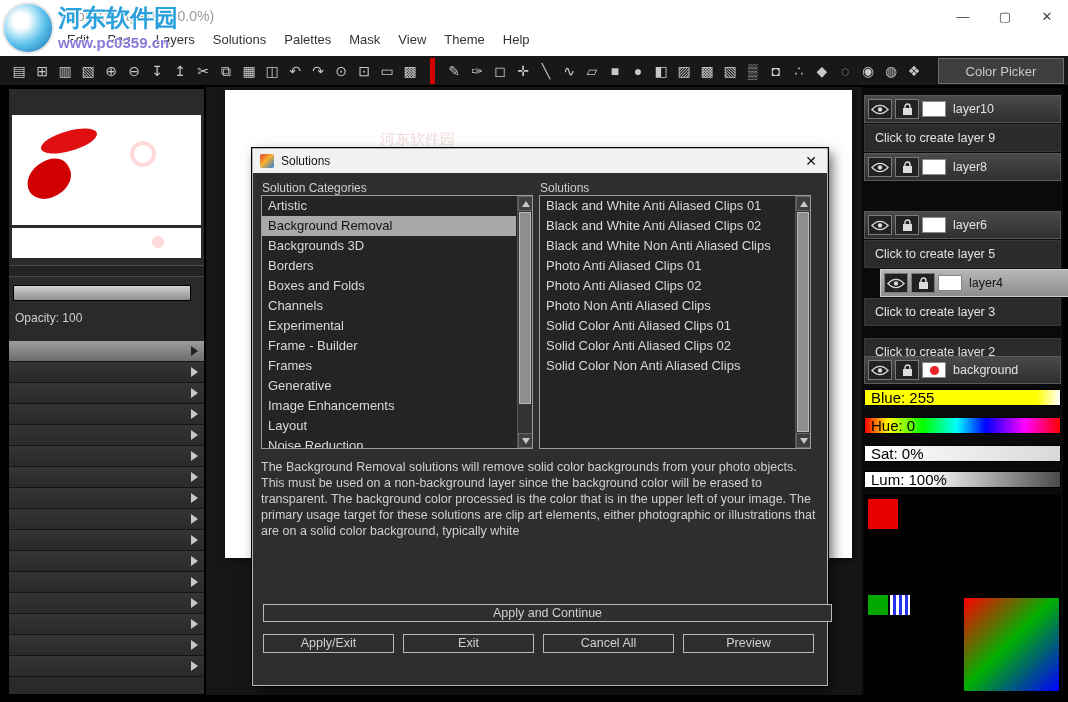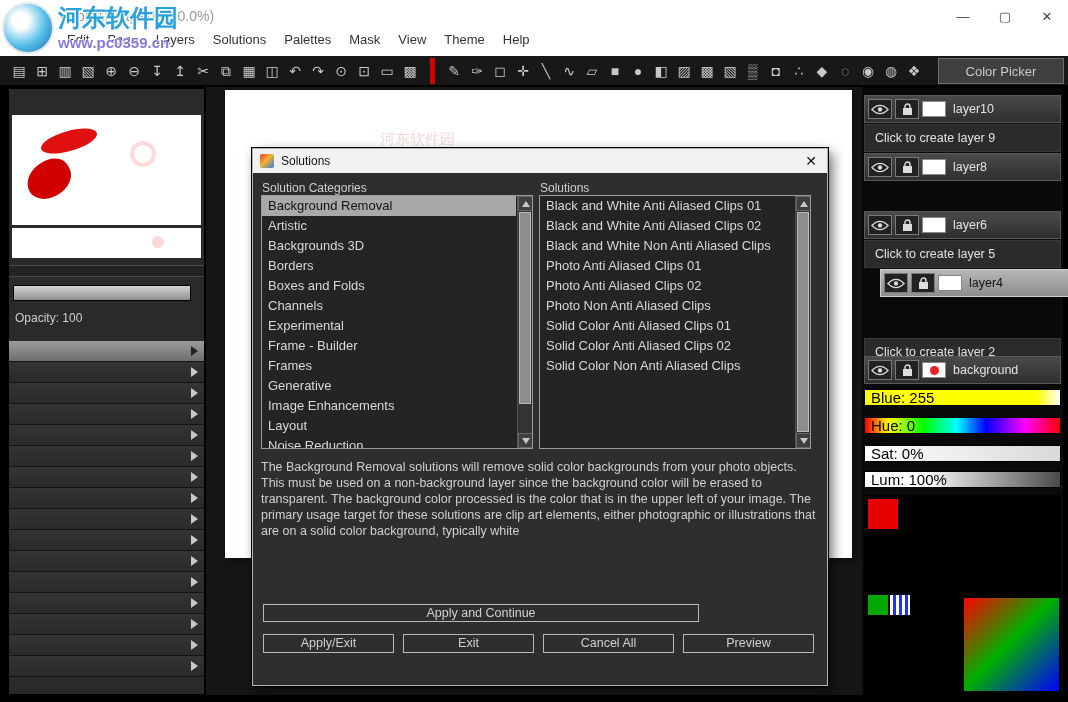--- a/index.html
+++ b/index.html
@@ -90,21 +90,21 @@
   .tri-up { width:0; height:0; border-left:4px solid transparent; border-right:4px solid transparent;
              border-bottom:6px solid #c9c9c9; }
   .tri-down { width:0; height:0; border-left:4px solid transparent; border-right:4px solid transparent;
              border-top:6px solid #c9c9c9; }
   .sb-thumb { position:absolute; left:1px; width:12px; background:#8e8e8e; border:1px solid #bbb; }
   .thumb-cats { top:16px; height:192px; } .thumb-sols { top:16px; height:220px; }
   .description { position:absolute; left:8px; top:310px; width:562px; font-size:12.5px;
              color:#d0d0d0; line-height:16px; }
   .btn { position:absolute; background:#2e2e2e; border:1px solid #b8b8b8; color:#d0d0d0;
              font-size:12.5px; font-family:"Liberation Sans",sans-serif; text-align:center; }
-  .btn-apply-continue { left:10px; top:455px; width:436px; height:18px; line-height:16px; }
+  .btn-apply-continue { left:10px; top:455px; width:569px; height:18px; line-height:16px; }
   .btn-row { top:485px; height:19px; line-height:17px; width:131px; }
   .btn-apply-exit { left:10px; } .btn-exit { left:150px; } .btn-cancel-all { left:290px; } .btn-preview { left:430px; }
 
   
   .layer-panel { position:absolute; left:862px; top:88px; width:201px; height:607px; background:#0a0a0a; }
   .layer-row { position:absolute; left:2px; width:197px; height:28px; display:flex; align-items:center;
              gap:3px; padding:0 3px; background:linear-gradient(#4a4a4a,#2f2f2f); border:1px solid #5a5a5a; }
   .layer-row.create { background:#2b2b2b; border:1px solid #383838; padding-left:10px; }
   .layer-row.selected { background:linear-gradient(#b7b7b7,#8d8d8d); border:1px solid #cfcfcf;margin-left:16px; }
   .icon-btn { width:24px; height:20px; background:#222; border:1px solid #7a7a7a;
@@ -290,22 +290,22 @@
       <span class="dialog-icon"></span>
       <span class="dialog-title">Solutions</span>
       <span class="dialog-close">✕</span>
     </div>
 
     <span class="col-label cats">Solution Categories</span>
     <span class="col-label sols">Solutions</span>
 
     <div class="listbox cats">
       <div class="list-items">
+        <div class="list-item">Artistic</div>
         <div class="list-item selected">Background Removal</div>
-        <div class="list-item">Artistic</div>
         <div class="list-item">Backgrounds 3D</div>
         <div class="list-item">Borders</div>
         <div class="list-item">Boxes and Folds</div>
         <div class="list-item">Channels</div>
         <div class="list-item">Experimental</div>
         <div class="list-item">Frame - Builder</div>
         <div class="list-item">Frames</div>
         <div class="list-item">Generative</div>
         <div class="list-item">Image Enhancements</div>
         <div class="list-item">Layout</div>
@@ -419,20 +419,23 @@
         </span>
       <span class="icon-btn">
           <svg class="lock-svg" width="11" height="13" viewBox="0 0 11 13">
             <rect x="1" y="5" width="9" height="7" fill="#ddd"></rect>
             <path d="M3 5 V3.5 A2.5 2.5 0 0 1 8 3.5 V5" fill="none" stroke="#ddd" stroke-width="1.4"></path>
           </svg>
         </span>
       <span class="swatch"></span>
       <span class="layer-label">layer4</span>
     </div>
+    <div class="layer-row create" style="top:210px">
+      <span class="layer-label">Click to create layer 3</span>
+    </div>
     <div class="layer-row create" style="top:250px">
       <span class="layer-label">Click to create layer 2</span>
     </div>
     <div class="layer-row" style="top:268px">
       <span class="icon-btn">
           <svg class="eye-svg" width="18" height="11" viewBox="0 0 20 12">
             <path d="M1 6 Q10 -3 19 6 Q10 15 1 6 Z" fill="none" stroke="#ddd" stroke-width="1.4"></path>
             <circle cx="10" cy="6" r="2.4" fill="#ddd"></circle>
           </svg>
         </span>

